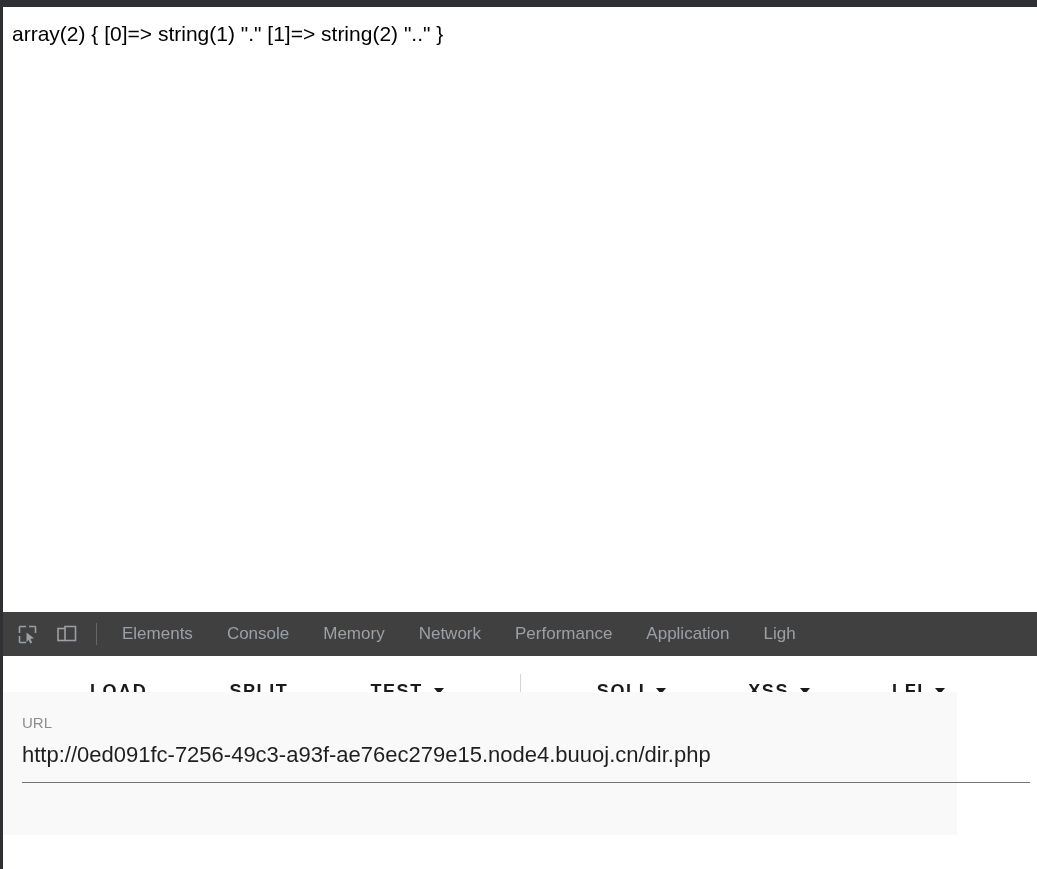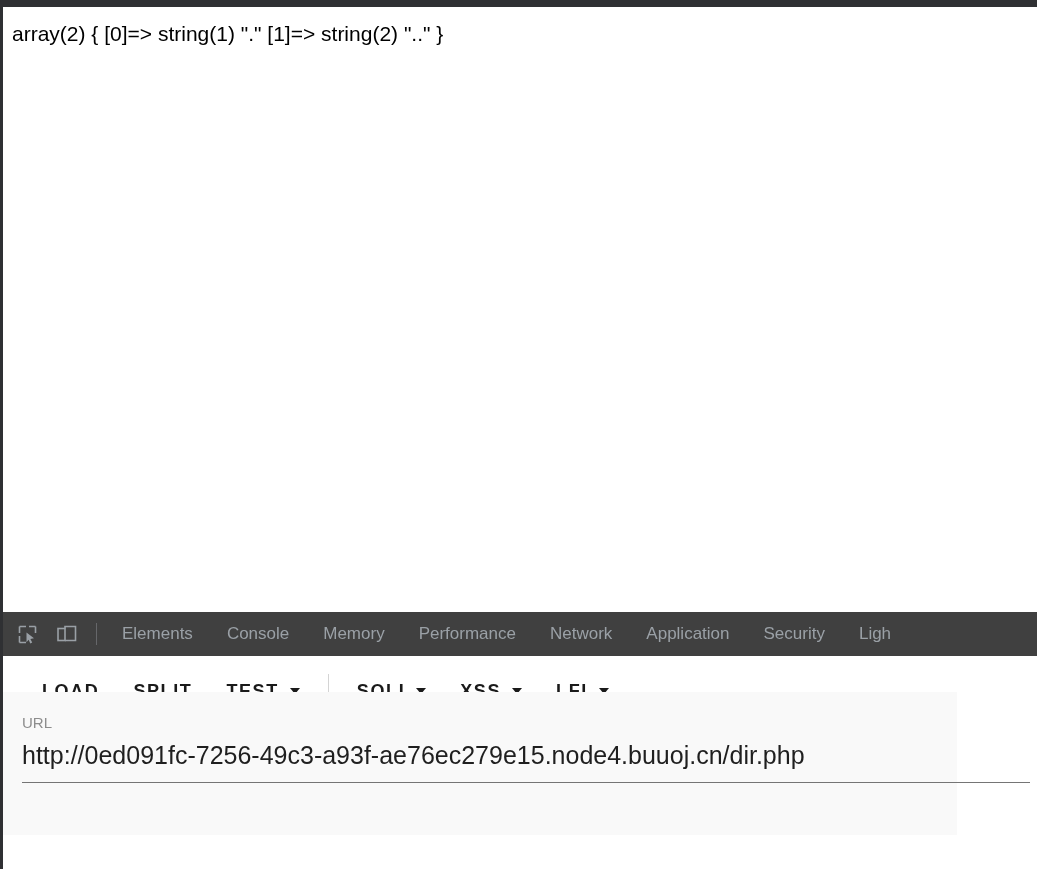--- a/index.html
+++ b/index.html
@@ -93,20 +93,21 @@
   
   #ext-toolbar {
     position: absolute;
     left: 3px; top: 656px;
     width: 1034px;
     height: 70px;
     background: #ffffff;
     display: flex;
     align-items: center;
     overflow: hidden;
+    gap: 48px;
   }
   .ext-btn {
     display: flex;
     align-items: center;
     white-space: nowrap;
     color: #1a1a1a;
     font-size: 18px;
     font-weight: bold;
     letter-spacing: 1.6px;
     font-family: "Liberation Sans", sans-serif;
@@ -147,21 +148,21 @@
   }
   #url-label {
     color: #8d8d8d;
     font-size: 15px;
     font-family: "Liberation Sans", sans-serif;
     line-height: 18px;
   }
   #url-value {
     margin-top: 10px;
     color: #1f1f1f;
-    font-size: 25px;
+    font-size: 22px;
     font-family: "Liberation Sans", sans-serif;
     line-height: 26px;
     white-space: nowrap;
   }
   #url-underline {
     position: absolute;
     left: 19px;
     top: 90px;
     width: 1008px;
     height: 1px;
@@ -192,24 +193,23 @@
       <rect x="1" y="3.5" width="7" height="12" fill="none" stroke="#9aa0a6" stroke-width="1.6"></rect>
       <path d="M8 3.5 V1.5 H18.5 V15.5 H8" fill="none" stroke="#9aa0a6" stroke-width="1.6"></path>
     </svg>
   </div>
 
   <div id="devtools-icon-divider"></div>
 
   <div class="dt-tab">Elements</div>
   <div class="dt-tab">Console</div>
   <div class="dt-tab">Memory</div>
+  <div class="dt-tab">Network</div>
   <div class="dt-tab">Performance</div>
-  <div class="dt-tab">Network</div>
   <div class="dt-tab">Application</div>
-  <div class="dt-tab">Security</div>
   <div class="dt-tab">Ligh</div>
 </div>
 
 <div id="ext-toolbar">
   <div id="ext-toolbar-spacer-left"></div>
 
   <div class="ext-btn">
     <span>LOAD</span>
   </div>
 

